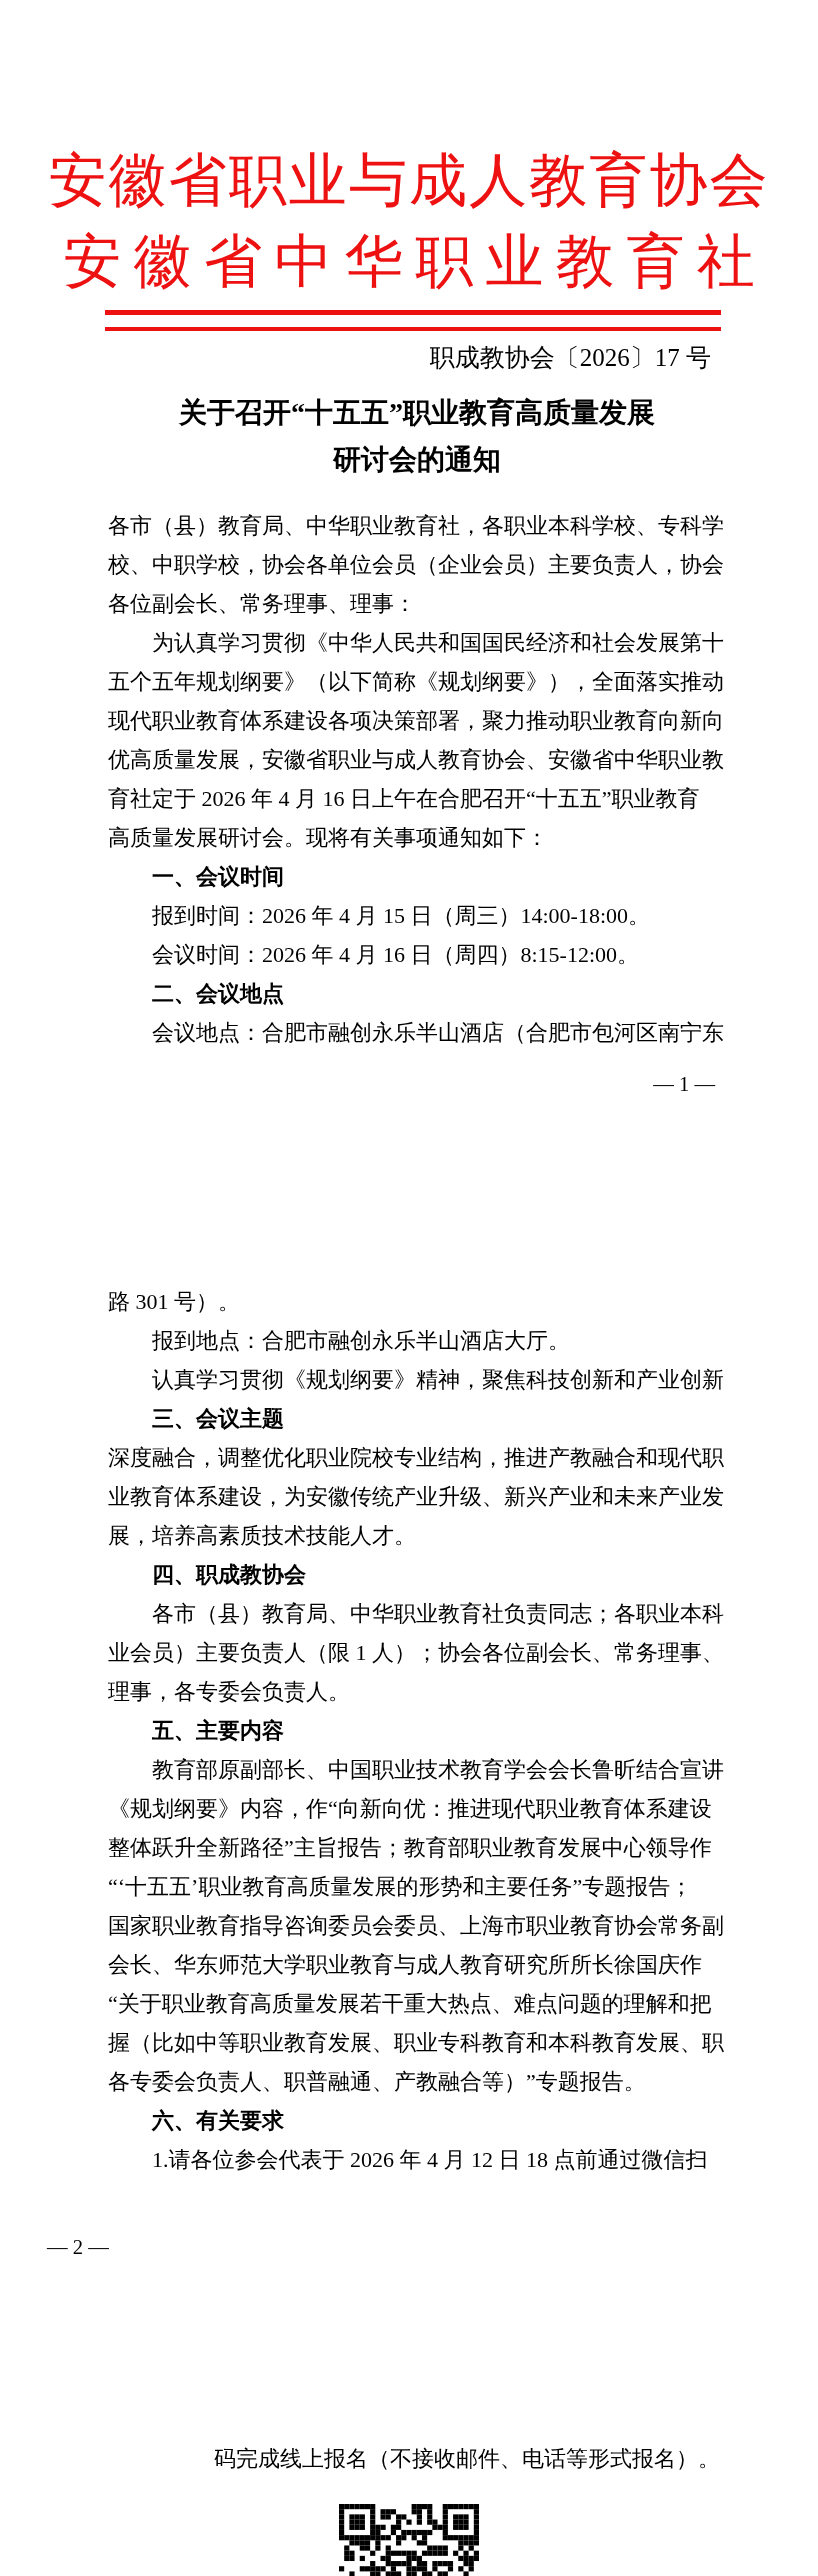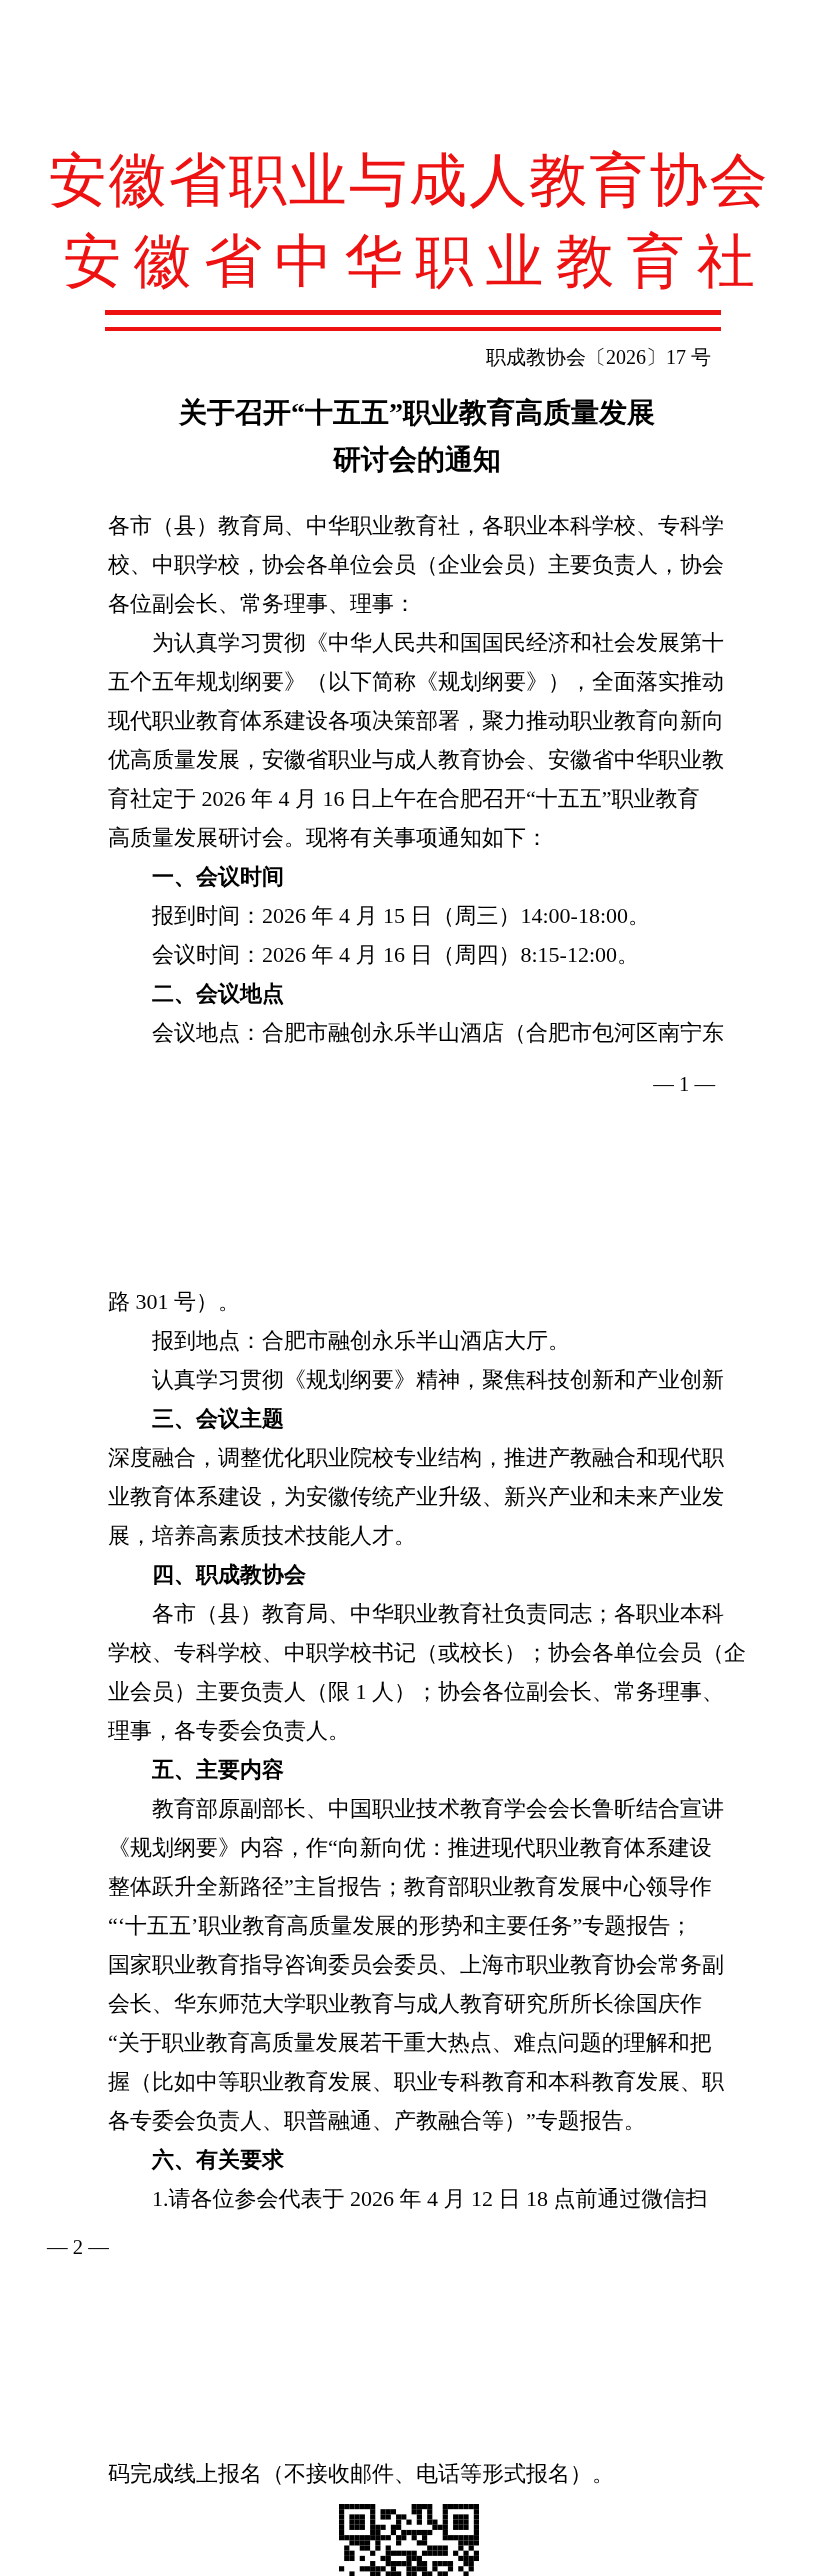--- a/index.html
+++ b/index.html
@@ -9,35 +9,35 @@
   #page1{top:0;} #page2{top:1156px;} #page3{top:2312px;}
 
   
   .red-head{position:absolute;top:140px;left:0;width:100%;text-align:center;
             color:#ee1111;font-weight:normal;}
   .red-head .h1{font-size:58px;line-height:81px;letter-spacing:2.1px;}
   .red-head .h2{font-size:58px;line-height:81px;letter-spacing:12.4px;text-indent:12.4px;}
   .rule{position:absolute;left:105px;width:616px;}
   .rule-top{top:310px;height:5.2px;background:#ee1111;}
   .rule-bottom{top:327px;height:4.1px;background:#ee1111;}
-  .docnum{position:absolute;top:344px;right:107px;font-size:20px;line-height:27px;}
+  .docnum{position:absolute;top:344px;right:107px;font-size:25px;line-height:27px;}
 
   
   .title{position:absolute;top:389px;left:8px;width:100%;text-align:center;
          font-weight:bold;font-size:28px;line-height:47px;}
 
   
   .lines{position:absolute;left:108px;right:98px;font-size:22px;}
   .line{white-space:nowrap;}
   .lines-p1 .line,.lines-p2 .line{height:39px;line-height:39px;}
   .lines-p3a .line,.lines-p3b .line,.lines-p3c .line{height:45px;line-height:45px;}
   .indent{padding-left:44px;}
   .heading{font-family:"Liberation Sans","DejaVu Sans",sans-serif;font-weight:bold;}
   .lines-p1{top:506px;} .lines-p2{top:126px;}
-  .lines-p3a{top:139px;}
+  .lines-p3a{top:124px;text-align:right;}
 
   
   .pageno{position:absolute;font-size:20.6px;white-space:nowrap;}
   .pageno-1{top:1073px;right:103px;}
   .pageno-2{top:1080px;left:47px;}
 
   
   .qr{position:absolute;top:192px;left:339px;width:140px;height:140px;}
   .qr svg{display:block;width:140px;height:140px;}
 </style>
@@ -81,21 +81,20 @@
     <div class="lines lines-p2">
         <div class="line">路 301 号）。</div>
         <div class="line indent">报到地点：合肥市融创永乐半山酒店大厅。</div>
         <div class="line indent">认真学习贯彻《规划纲要》精神，聚焦科技创新和产业创新</div>
         <div class="line indent heading">三、会议主题</div>
         <div class="line">深度融合，调整优化职业院校专业结构，推进产教融合和现代职</div>
         <div class="line">业教育体系建设，为安徽传统产业升级、新兴产业和未来产业发</div>
         <div class="line">展，培养高素质技术技能人才。</div>
         <div class="line indent heading">四、职成教协会</div>
         <div class="line indent">各市（县）教育局、中华职业教育社负责同志；各职业本科</div>
-        <div class="line">学校、专科学校、中职学校书记（或校长）；协会各单位会员（企</div>
         <div class="line">业会员）主要负责人（限 1 人）；协会各位副会长、常务理事、</div>
         <div class="line">理事，各专委会负责人。</div>
         <div class="line indent heading">五、主要内容</div>
         <div class="line indent">教育部原副部长、中国职业技术教育学会会长鲁昕结合宣讲</div>
         <div class="line">《规划纲要》内容，作“向新向优：推进现代职业教育体系建设</div>
         <div class="line">整体跃升全新路径”主旨报告；教育部职业教育发展中心领导作</div>
         <div class="line">“‘十五五’职业教育高质量发展的形势和主要任务”专题报告；</div>
         <div class="line">国家职业教育指导咨询委员会委员、上海市职业教育协会常务副</div>
         <div class="line">会长、华东师范大学职业教育与成人教育研究所所长徐国庆作</div>
         <div class="line">“关于职业教育高质量发展若干重大热点、难点问题的理解和把</div>

